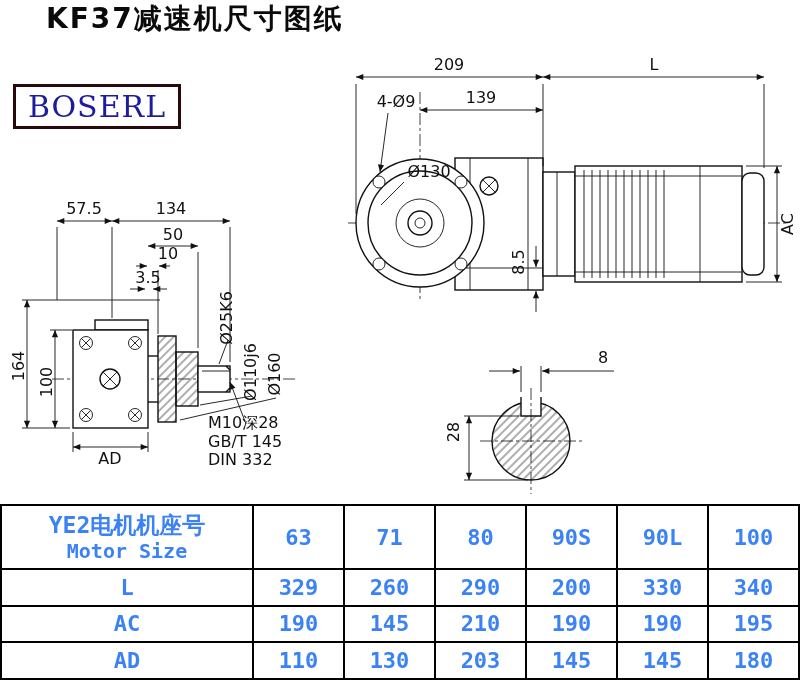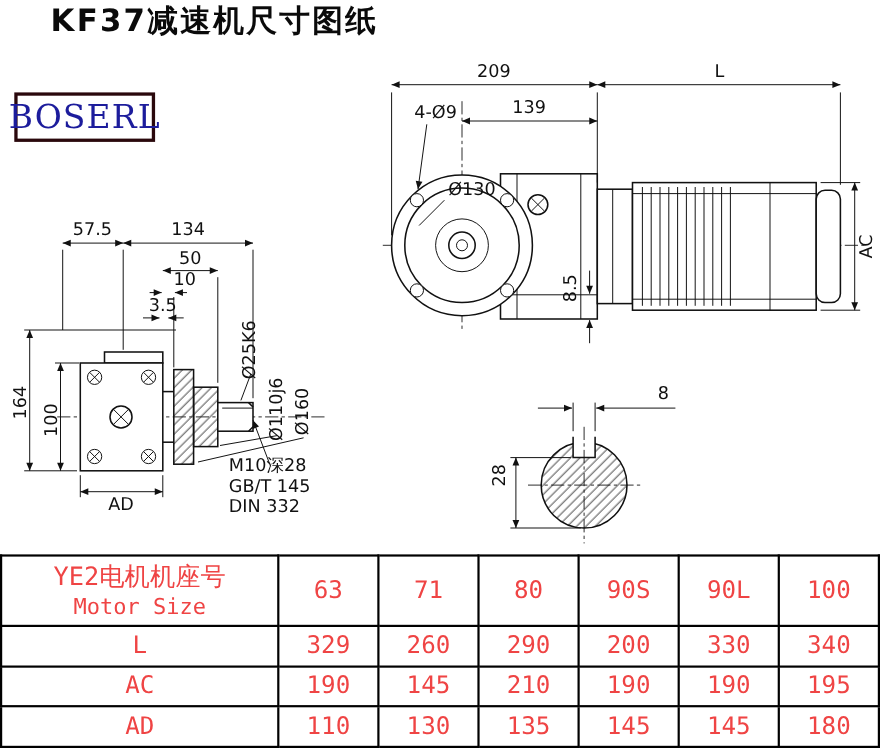--- a/index.html
+++ b/index.html
@@ -1,24 +1,24 @@
 <!DOCTYPE html>
 <html><head>
 <meta charset="utf-8">
 <style>
   *{margin:0;padding:0;box-sizing:border-box}
   html,body{width:800px;height:680px;background:#fff}
   body{font-family:"DejaVu Sans","Liberation Sans",sans-serif;color:#0a0a0a}
   .page{position:relative;width:800px;height:680px;background:#fff;overflow:hidden}
   .title{position:absolute;left:46px;top:0;font-size:28px;font-weight:bold;letter-spacing:2px;color:#0a0a0a;white-space:nowrap}
-  .logo{position:absolute;left:13px;top:84px;width:128px;height:45px;border:3px solid #2a080c;background:#fff;display:flex;align-items:center;justify-content:center}
+  .logo{position:absolute;left:13px;top:84px;width:168px;height:45px;border:3px solid #2a080c;background:#fff;display:flex;align-items:center;justify-content:center}
   .logo span{font-family:"DejaVu Serif","Liberation Serif",serif;font-size:30px;color:#1c1c9c;letter-spacing:1px}
   svg.drawing{position:absolute;left:0;top:0}
   table.dims{position:absolute;left:0;top:504px;width:800px;height:176px;border-collapse:collapse;table-layout:fixed;font-family:"DejaVu Sans Mono","Liberation Mono",monospace;background:#fff}
-  table.dims th,table.dims td{border:2px solid #000;text-align:center;vertical-align:middle;font-weight:normal;color:#ef4444;font-size:22px;padding:0}
+  table.dims th,table.dims td{border:2px solid #000;text-align:center;vertical-align:middle;font-weight:bold;color:#3b82f6;font-size:22px;padding:0}
   table.dims tr.hrow{height:64px}
   .hcn{font-size:23px;line-height:1.25}
   .hen{font-size:20px;line-height:1.15}
   col.c0{width:252px}
   col.c{width:91px}
   
   .st{stroke:#111;stroke-width:1.4;fill:none}
   .stf{stroke:#111;stroke-width:1.4;fill:#fff}
   .tn{stroke:#111;stroke-width:0.9;fill:none}
   .tnf{stroke:#111;stroke-width:0.9;fill:#fff}
@@ -244,21 +244,21 @@
         <td>145</td>
         <td>210</td>
         <td>190</td>
         <td>190</td>
         <td>195</td>
       </tr>
       <tr>
         <td>AD</td>
         <td>110</td>
         <td>130</td>
-        <td>135</td>
+        <td>203</td>
         <td>145</td>
         <td>145</td>
         <td>180</td>
       </tr>
     </tbody>
   </table>
 
 </div>
 
 </body></html>

